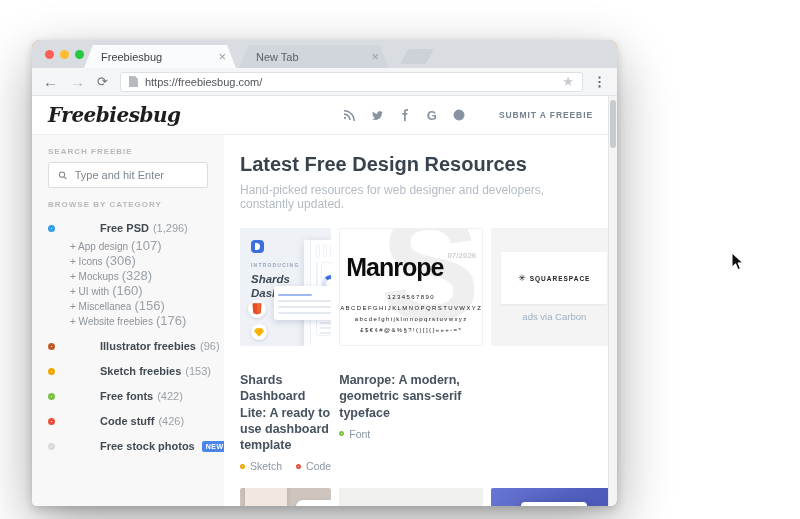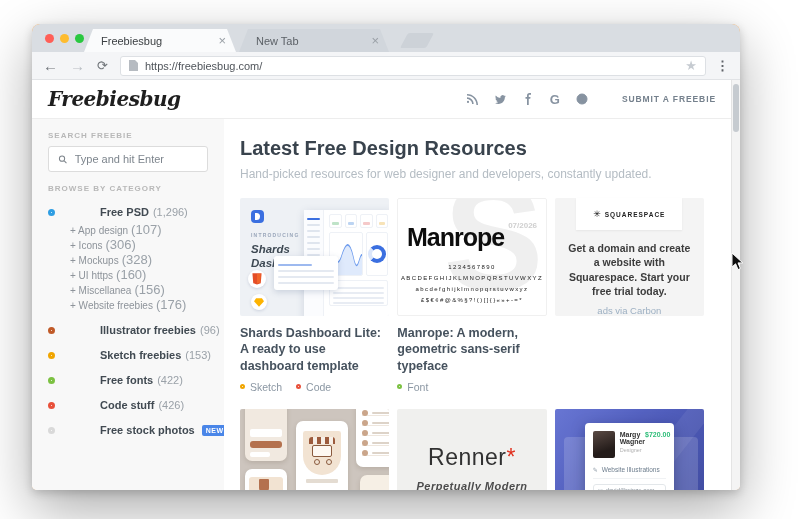--- a/index.html
+++ b/index.html
@@ -5,21 +5,21 @@
   * { box-sizing: border-box; margin: 0; padding: 0; }
   html,body { width:800px; height:519px; }
   body {
     background:#fff;
     font-family:"Liberation Sans", sans-serif;
     position:relative;
     overflow:hidden;
   }
   
   .window{
-    position:absolute; left:32px; top:24px; width:708px; height:466px;
+    position:absolute; left:32px; top:40px; width:585px; height:466px;
     border-radius:8px 8px 5px 5px; background:#fdba74; overflow:hidden;
     box-shadow:0 20px 55px rgba(0,0,0,.33), 0 3px 10px rgba(0,0,0,.18);
   }
   
   .tabbar{ position:relative; height:28px; background:#d9dde2; border-radius:8px 8px 0 0; }
   .traffic{ position:absolute; left:13px; top:10px; display:flex; gap:6px; }
   .tl{ width:9px; height:9px; border-radius:50%; display:block; }
   .tl.red{background:#ff5f57;} .tl.yel{background:#febc2e;} .tl.grn{background:#2ac840;}
   .tab{ position:absolute; bottom:0; height:23px; display:flex; align-items:center; padding:0 10px 0 17px; }
   .tab.active{ left:52px; width:152px; background:#fafbfc; clip-path:polygon(9px 0,calc(100% - 9px) 0,100% 100%,0 100%); z-index:2; }
@@ -61,21 +61,21 @@
   .subcat{ margin-top:3px; font-size:10px; line-height:11px; color:#8d939a; white-space:nowrap; cursor:pointer; }
   .subcat:first-child{ margin-top:0; }
   .subcat .cat-count{ font-size:13px; margin-left:3px; }
   .badge-new{ background:#4a86e8; color:#fff; font-size:7px; font-weight:bold; letter-spacing:.5px; padding:2px 4px; border-radius:2px; margin-left:7px; }
   
   .content{ flex:1; padding:18px 36px 0 16px; overflow:hidden; }
   .page-title{ font-size:20px; color:#39434d; font-weight:bold; margin-bottom:7px; }
   .page-subtitle{ font-size:12px; color:#b4bcc3; }
   .grid{ display:grid; grid-template-columns:repeat(3,1fr); column-gap:8px; row-gap:16px; margin-top:17px; }
   .thumb{ height:118px; border-radius:2px; position:relative; overflow:hidden; background:#eef1f5; }
-  .card-title{ font-size:12.5px; font-weight:bold; color:#46525e; line-height:1.3; margin-top:9px; cursor:pointer; }
+  .card-title{ font-size:12.5px; font-weight:bold; color:#46525e; line-height:1.3; margin-top:26px; cursor:pointer; }
   .tags{ display:flex; gap:14px; margin-top:7px; align-items:center; }
   .tag{ display:flex; align-items:center; font-size:10.5px; color:#8b97a3;justify-content:flex-end; }
   .tag .dot{ width:5px; height:5px; border-radius:50%; border:2.5px solid #ccc; background:#fff; margin-right:5px; }
   
   .sh-left{ position:absolute; left:11px; top:12px; width:58px; }
   .sh-logo{ width:13px; height:13px; border-radius:4px; background:#3b6fe0; position:relative; }
   .sh-logo:after{ content:""; position:absolute; left:4px; top:3px; width:5px; height:7px; background:#fff; border-radius:0 4px 4px 0; }
   .sh-intro{ font-size:5px; letter-spacing:1.2px; color:#9aa7bb; font-weight:bold; margin-top:9px; }
   .sh-name{ font-size:11.5px; font-weight:bold; font-style:italic; color:#3d4852; margin-top:4px; line-height:1.25; }
   .sh-badge{ position:absolute; background:#fff; border-radius:50%; box-shadow:0 1px 3px rgba(60,80,120,.18); display:flex; align-items:center; justify-content:center; }
@@ -237,21 +237,21 @@
 
         <div class="cat">
           <i class="donut" style="border-color: rgb(47, 158, 227);"></i>
           <span class="cat-label">Free PSD</span>
           <span class="cat-count">(1,296)</span>
         </div>
         <div class="subcats">
           <div class="subcat"><span>+ App design</span><span class="cat-count">(107)</span></div>
           <div class="subcat"><span>+ Icons</span><span class="cat-count">(306)</span></div>
           <div class="subcat"><span>+ Mockups</span><span class="cat-count">(328)</span></div>
-          <div class="subcat"><span>+ UI https</span><span class="cat-count">(160)</span></div>
+          <div class="subcat"><span>+ UI with</span><span class="cat-count">(160)</span></div>
           <div class="subcat"><span>+ Miscellanea</span><span class="cat-count">(156)</span></div>
           <div class="subcat"><span>+ Website freebies</span><span class="cat-count">(176)</span></div>
         </div>
 
         <div class="cat">
           <i class="donut" style="border-color: rgb(192, 90, 40);"></i>
           <span class="cat-label">Illustrator freebies</span>
           <span class="cat-count">(96)</span>
         </div>
         <div class="cat">
@@ -387,21 +387,20 @@
                 </span>
             </div>
           </article>
 
           <article>
             <div class="ad-card">
               <div class="sq-box">
                 <span class="sq-mark">✳</span>
                 <span class="sq-logo">SQUARESPACE</span>
               </div>
-              <div class="sq-text">Get a domain and create a website with Squarespace. Start your free trial today.</div>
               <div class="sq-via">ads via Carbon</div>
             </div>
           </article>
 
           <article>
             <div class="thumb coffee">
               <div class="phone ph1">
                   <div class="block"></div>
                   <div class="btn"></div>
                   <div class="block2"></div>

